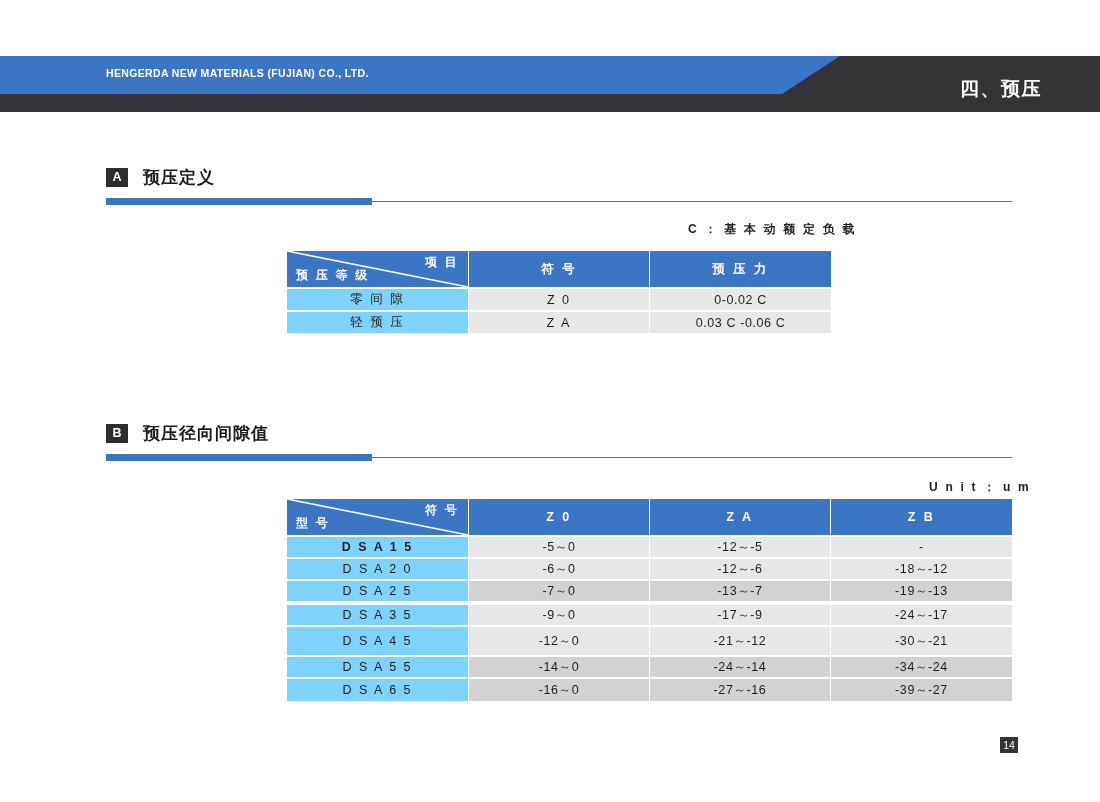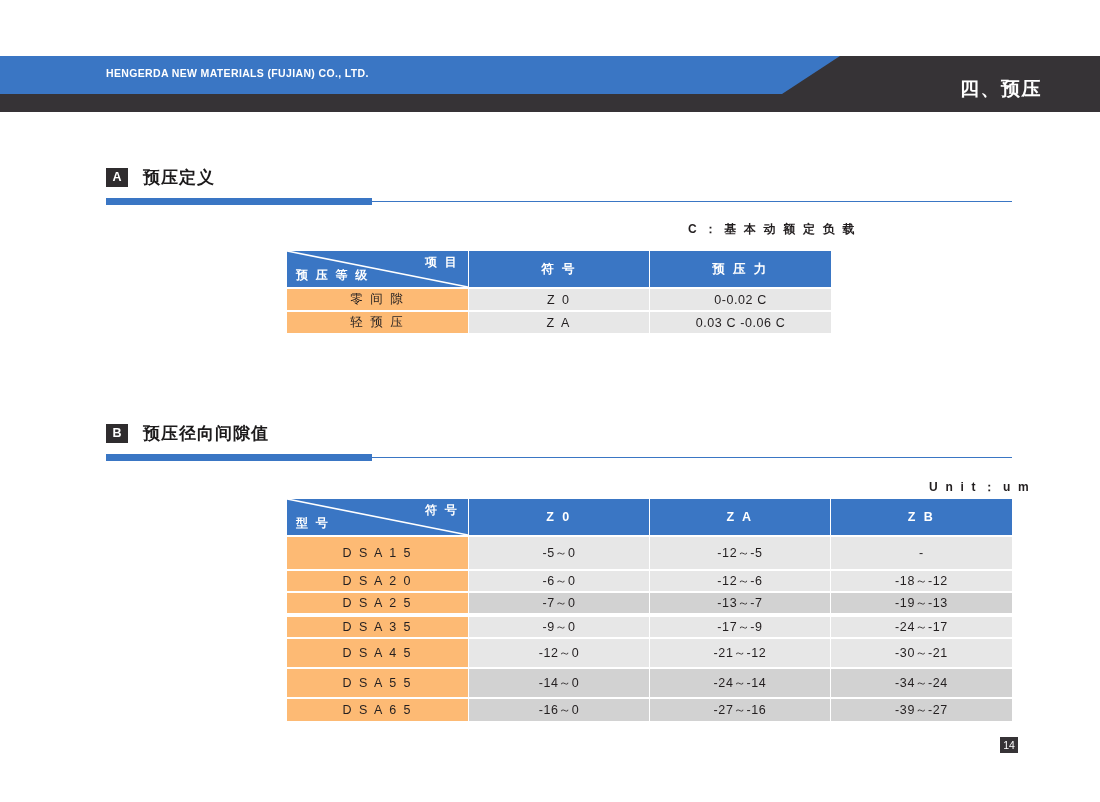--- a/index.html
+++ b/index.html
@@ -171,21 +171,21 @@
   .corner .lbl-bl {
     position: absolute;
     left: 9px;
     bottom: 3px;
     font-size: 12px;
     font-weight: bold;
     color: #ffffff;
     letter-spacing: 2.2px;
   }
   .rowlabel {
-    background: #fdba74;
+    background: #7dd3fc;
     color: #231f20;
     font-size: 12.5px;
     letter-spacing: 2px;
   }
   .cell {
     color: #231f20;
     font-size: 12.5px;
     letter-spacing: 0.6px;
   }
   .cell.lt { background: #e7e7e7; }
@@ -320,21 +320,21 @@
       <td class="gap"></td>
       <td class="hdr">Z A</td>
       <td class="gap"></td>
       <td class="hdr">Z B</td>
     </tr>
     <tr>
         <td class="vgap" colspan="7"></td>
       </tr>
 
     <tr>
-      <td class="rowlabel" style="height:32px;">D S A 1 5</td>
+      <td class="rowlabel" style="height:20px;font-weight:bold;">D S A 1 5</td>
       <td class="gap"></td>
       <td class="cell lt">-5～0</td>
       <td class="gap"></td>
       <td class="cell lt">-12～-5</td>
       <td class="gap"></td>
       <td class="cell lt">-</td>
     </tr>
     <tr>
         <td class="vgap" colspan="7"></td>
       </tr>
@@ -389,21 +389,21 @@
       <td class="gap"></td>
       <td class="cell lt">-21～-12</td>
       <td class="gap"></td>
       <td class="cell lt">-30～-21</td>
     </tr>
     <tr>
         <td class="vgap" colspan="7"></td>
       </tr>
 
     <tr>
-      <td class="rowlabel" style="height:28px;">D S A 5 5</td>
+      <td class="rowlabel" style="height:20px;">D S A 5 5</td>
       <td class="gap"></td>
       <td class="cell dk">-14～0</td>
       <td class="gap"></td>
       <td class="cell dk">-24～-14</td>
       <td class="gap"></td>
       <td class="cell dk">-34～-24</td>
     </tr>
     <tr>
         <td class="vgap" colspan="7"></td>
       </tr>

